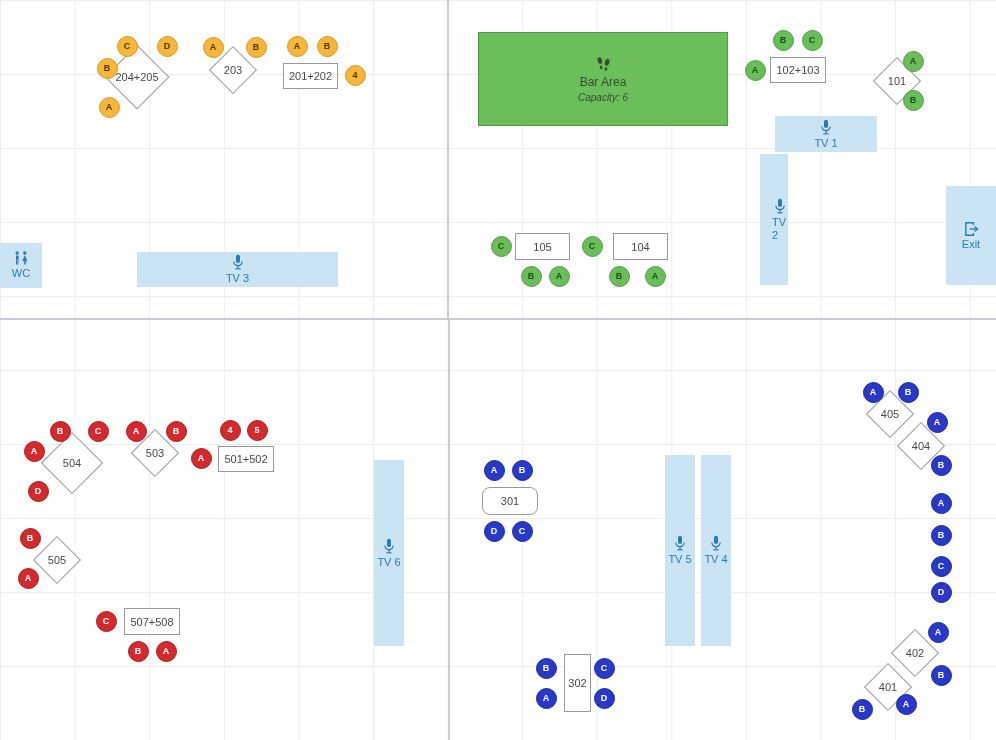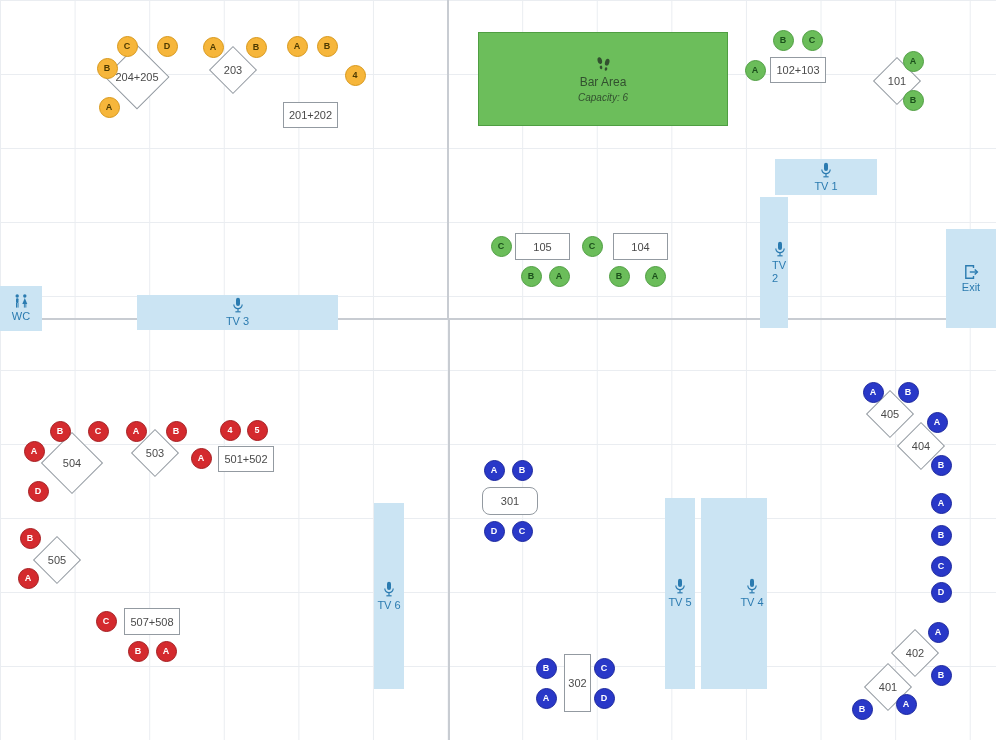--- a/index.html
+++ b/index.html
@@ -6,21 +6,21 @@
   body{font-family:"Liberation Sans",sans-serif;}
   #floor{
     position:relative;width:996px;height:740px;background:#fff;overflow:hidden;
     background-image:
       linear-gradient(to right,#eaedf1 1px,transparent 1px),
       linear-gradient(to bottom,#eaedf1 1px,transparent 1px);
     background-size:74.6px 74px;
   }
   .wall{position:absolute;background:var(--wall,#c8ccd2);}
   .zone{position:absolute;display:flex;flex-direction:column;align-items:center;justify-content:center;gap:1px;
-    background:var(--zone-fill,#cbe4f3);color:var(--zone-text,#2b7bb0);margin-top:43px;}
+    background:var(--zone-fill,#cbe4f3);color:var(--zone-text,#2b7bb0);}
   .zone-icon{display:flex;align-items:center;justify-content:center;line-height:0;}
   .zone-label{font-size:11px;line-height:1.15;}
   .bar{position:absolute;display:flex;flex-direction:column;align-items:center;justify-content:center;gap:3px;
     background:var(--bar-fill,#6cbe5b);border:1px solid var(--bar-border,#4f9e42);color:var(--bar-text,#32502f);box-sizing:border-box;}
   .bar-title{font-size:12px;}
   .bar-capacity{font-size:10px;font-style:italic;}
   .table-rect{position:absolute;background:#fff;border:1px solid var(--table-border,#939a a1);
     border-color:var(--table-border,#939aa1);
     display:flex;align-items:center;justify-content:center;box-sizing:border-box;z-index:1;}
   .table-label{font-size:11px;color:var(--table-text,#4a4a4a);white-space:nowrap;}
@@ -102,21 +102,21 @@
       <div class="zone-icon">
         <svg width="12" height="17" viewBox="0 0 12 17">
           <rect x="4" y="0.8" width="4" height="8.2" rx="2" fill="currentColor"></rect>
           <path d="M1.8 7.5a4.2 4.2 0 0 0 8.4 0" fill="none" stroke="currentColor" stroke-width="1.2"></path>
           <line x1="6" y1="11.9" x2="6" y2="14.4" stroke="currentColor" stroke-width="1.2"></line>
           <line x1="3.4" y1="14.8" x2="8.6" y2="14.8" stroke="currentColor" stroke-width="1.2"></line>
         </svg>
       </div>
       <div class="zone-label">TV 5</div>
     </div>
-    <div class="zone" style="left: 701px; top: 455px; width: 30px; height: 191px; padding-left: 36px;">
+    <div class="zone" style="left: 701px; top: 455px; width: 30px; height: 191px;">
       <div class="zone-icon">
         <svg width="12" height="17" viewBox="0 0 12 17">
           <rect x="4" y="0.8" width="4" height="8.2" rx="2" fill="currentColor"></rect>
           <path d="M1.8 7.5a4.2 4.2 0 0 0 8.4 0" fill="none" stroke="currentColor" stroke-width="1.2"></path>
           <line x1="6" y1="11.9" x2="6" y2="14.4" stroke="currentColor" stroke-width="1.2"></line>
           <line x1="3.4" y1="14.8" x2="8.6" y2="14.8" stroke="currentColor" stroke-width="1.2"></line>
         </svg>
       </div>
       <div class="zone-label">TV 4</div>
     </div>
@@ -152,21 +152,21 @@
     <div class="seat" style="left: 96.5px; top: 57.5px; width: 21px; height: 21px; background: rgb(246, 182, 59); border-color: rgb(216, 152, 27); color: rgb(77, 58, 0);">B</div>
     <div class="seat" style="left: 116.5px; top: 35.5px; width: 21px; height: 21px; background: rgb(246, 182, 59); border-color: rgb(216, 152, 27); color: rgb(77, 58, 0);">C</div>
     <div class="seat" style="left: 156.5px; top: 35.5px; width: 21px; height: 21px; background: rgb(246, 182, 59); border-color: rgb(216, 152, 27); color: rgb(77, 58, 0);">D</div>
     <div class="seat" style="left: 98.5px; top: 96.5px; width: 21px; height: 21px; background: rgb(246, 182, 59); border-color: rgb(216, 152, 27); color: rgb(77, 58, 0);">A</div>
     <div class="diamond-wrap" style="left: 216px; top: 53px; width: 34px; height: 34px;">
       <div class="diamond-shape"></div>
       <div class="table-label">203</div>
     </div>
     <div class="seat" style="left: 202.5px; top: 36.5px; width: 21px; height: 21px; background: rgb(246, 182, 59); border-color: rgb(216, 152, 27); color: rgb(77, 58, 0);">A</div>
     <div class="seat" style="left: 245.5px; top: 36.5px; width: 21px; height: 21px; background: rgb(246, 182, 59); border-color: rgb(216, 152, 27); color: rgb(77, 58, 0);">B</div>
-    <div class="table-rect" style="left: 283px; top: 63px; width: 55px; height: 26px; margin-top: 39px;">
+    <div class="table-rect" style="left: 283px; top: 63px; width: 55px; height: 26px;">
       <div class="table-label">201+202</div>
     </div>
     <div class="seat" style="left: 286.5px; top: 35.5px; width: 21px; height: 21px; background: rgb(246, 182, 59); border-color: rgb(216, 152, 27); color: rgb(77, 58, 0);">A</div>
     <div class="seat" style="left: 316.5px; top: 35.5px; width: 21px; height: 21px; background: rgb(246, 182, 59); border-color: rgb(216, 152, 27); color: rgb(77, 58, 0);">B</div>
     <div class="seat" style="left: 344.5px; top: 64.5px; width: 21px; height: 21px; background: rgb(246, 182, 59); border-color: rgb(216, 152, 27); color: rgb(77, 58, 0);">4</div>
     <div class="table-rect" style="left: 770px; top: 57px; width: 56px; height: 26px;">
       <div class="table-label">102+103</div>
     </div>
     <div class="seat" style="left: 772.5px; top: 29.5px; width: 21px; height: 21px; background: rgb(107, 189, 90); border-color: rgb(79, 158, 66); color: rgb(27, 79, 27);">B</div>
     <div class="seat" style="left: 801.5px; top: 29.5px; width: 21px; height: 21px; background: rgb(107, 189, 90); border-color: rgb(79, 158, 66); color: rgb(27, 79, 27);">C</div>

